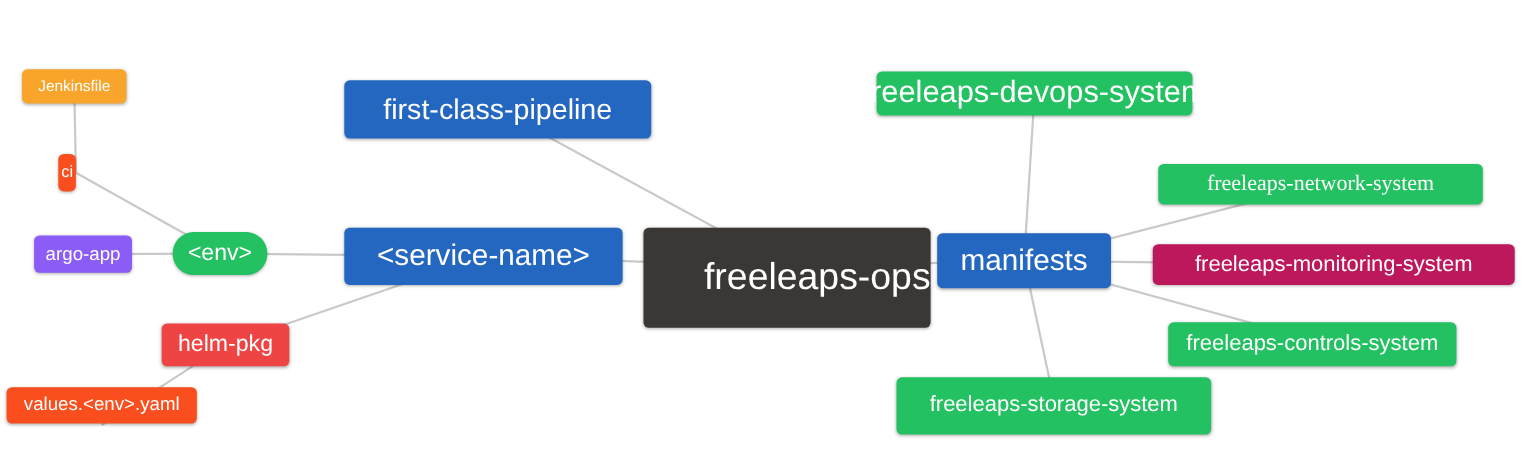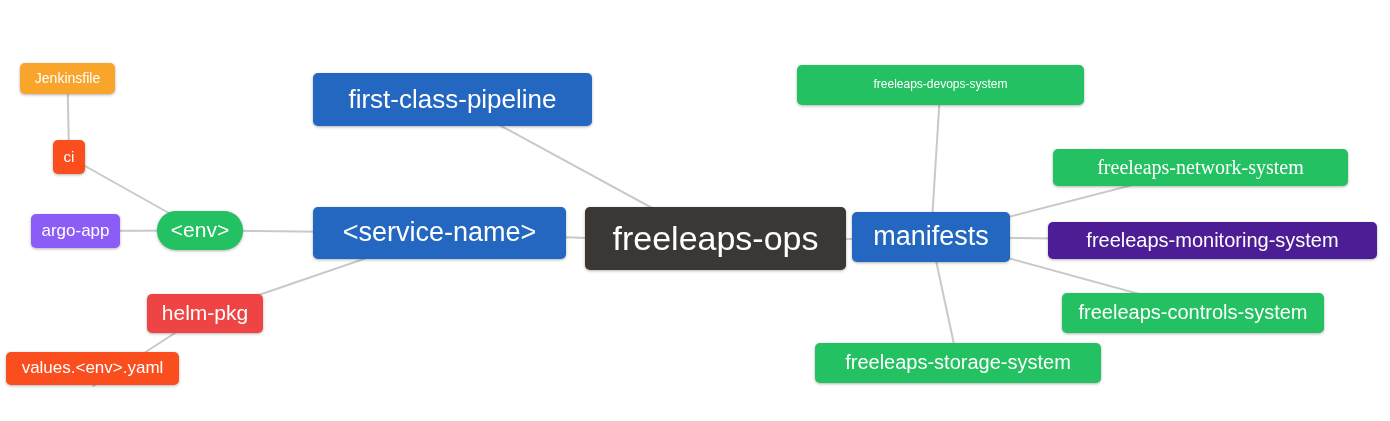--- a/index.html
+++ b/index.html
@@ -55,56 +55,56 @@
       <line x1="931" y1="200" x2="940.5" y2="48" stroke="#C9C9C9" stroke-width="2"></line>
       <line x1="931" y1="200" x2="1200.5" y2="130.5" stroke="#C9C9C9" stroke-width="2"></line>
       <line x1="931" y1="200" x2="1212.5" y2="203.5" stroke="#C9C9C9" stroke-width="2"></line>
       <line x1="931" y1="200" x2="1208.5" y2="276" stroke="#C9C9C9" stroke-width="2"></line>
       <line x1="931" y1="200" x2="958" y2="326" stroke="#C9C9C9" stroke-width="2"></line>
     </svg>
   <div>
       <div class="node" style="left: 20px; top: 26px; width: 95px; height: 31px; background: rgb(249, 164, 42); font-size: 14px; color: rgb(255, 255, 255);">
         <span>Jenkinsfile</span>
       </div>
-      <div class="node" style="left: 53px; top: 103px; width: 32px; height: 34px; background: rgb(250, 78, 30); font-size: 15px; color: rgb(255, 255, 255);">
+      <div class="node" style="left: 53px; top: 103px; width: 16px; height: 34px; background: rgb(250, 78, 30); font-size: 15px; color: rgb(255, 255, 255);">
         <span>ci</span>
       </div>
       <div class="node" style="left: 31px; top: 177px; width: 89px; height: 34px; background: #8b5cf6; font-size: 17px; color: rgb(255, 255, 255);">
         <span>argo-app</span>
       </div>
       <div class="node" style="left: 157px; top: 174px; width: 86px; height: 39px; background: rgb(35, 193, 97); font-size: 21px; color: rgb(255, 255, 255); border-radius: 19px;">
         <span>&lt;env&gt;</span>
       </div>
       <div class="node" style="left: 147px; top: 257px; width: 116px; height: 39px; background: #ef4444; font-size: 21px; color: rgb(255, 255, 255);">
         <span>helm-pkg</span>
       </div>
       <div class="node" style="left: 6px; top: 315px; width: 173px; height: 33px; background: rgb(250, 78, 30); font-size: 17px; color: rgb(255, 255, 255);">
         <span>values.&lt;env&gt;.yaml</span>
       </div>
       <div class="node" style="left: 313px; top: 36px; width: 279px; height: 53px; background: rgb(36, 103, 192); font-size: 26px; color: rgb(255, 255, 255);">
         <span>first-class-pipeline</span>
       </div>
       <div class="node" style="left: 313px; top: 170px; width: 253px; height: 52px; background: rgb(36, 103, 192); font-size: 27px; color: rgb(255, 255, 255);">
         <span>&lt;service-name&gt;</span>
       </div>
-      <div class="node" style="left: 585px; top: 170px; width: 261px; height: 63px; background: rgb(59, 55, 52); font-size: 34px; color: rgb(255, 255, 255);">
+      <div class="node" style="left: 585px; top: 170px; width: 261px; height: 91px; background: rgb(59, 55, 52); font-size: 34px; color: rgb(255, 255, 255); justify-content: flex-end;">
         <span>freeleaps-ops</span>
       </div>
       <div class="node" style="left: 852px; top: 175px; width: 158px; height: 50px; background: rgb(36, 103, 192); font-size: 27px; color: rgb(255, 255, 255); align-items: center;">
         <span>manifests</span>
       </div>
-      <div class="node" style="left: 797px; top: 28px; width: 287px; height: 40px; background: rgb(35, 193, 97); font-size: 12px; color: rgb(255, 255, 255); text-align: center;">
+      <div class="node" style="left: 797px; top: 28px; width: 287px; height: 40px; background: rgb(35, 193, 97); font-size: 28px; color: rgb(255, 255, 255); text-align: center;">
         <span>freeleaps-devops-system</span>
       </div>
       <div class="node" style="left: 1053px; top: 112px; width: 295px; height: 37px; background: rgb(35, 193, 97); font-size: 20px; color: rgb(255, 255, 255); font-family: Liberation Serif, serif;">
         <span>freeleaps-network-system</span>
       </div>
-      <div class="node" style="left: 1048px; top: 185px; width: 329px; height: 37px; background: #4c1d95; font-size: 20px; color: rgb(255, 255, 255);">
+      <div class="node" style="left: 1048px; top: 185px; width: 329px; height: 37px; background: #be185d; font-size: 20px; color: rgb(255, 255, 255);">
         <span>freeleaps-monitoring-system</span>
       </div>
       <div class="node" style="left: 1062px; top: 256px; width: 262px; height: 40px; background: rgb(35, 193, 97); font-size: 20px; color: rgb(255, 255, 255);">
         <span>freeleaps-controls-system</span>
       </div>
-      <div class="node" style="left: 815px; top: 306px; width: 286px; height: 40px; background: rgb(35, 193, 97); font-size: 20px; color: rgb(255, 255, 255);">
+      <div class="node" style="left: 815px; top: 306px; width: 286px; height: 52px; background: rgb(35, 193, 97); font-size: 20px; color: rgb(255, 255, 255);">
         <span>freeleaps-storage-system</span>
       </div>
     </div>
 </div>
 
 </body></html>

